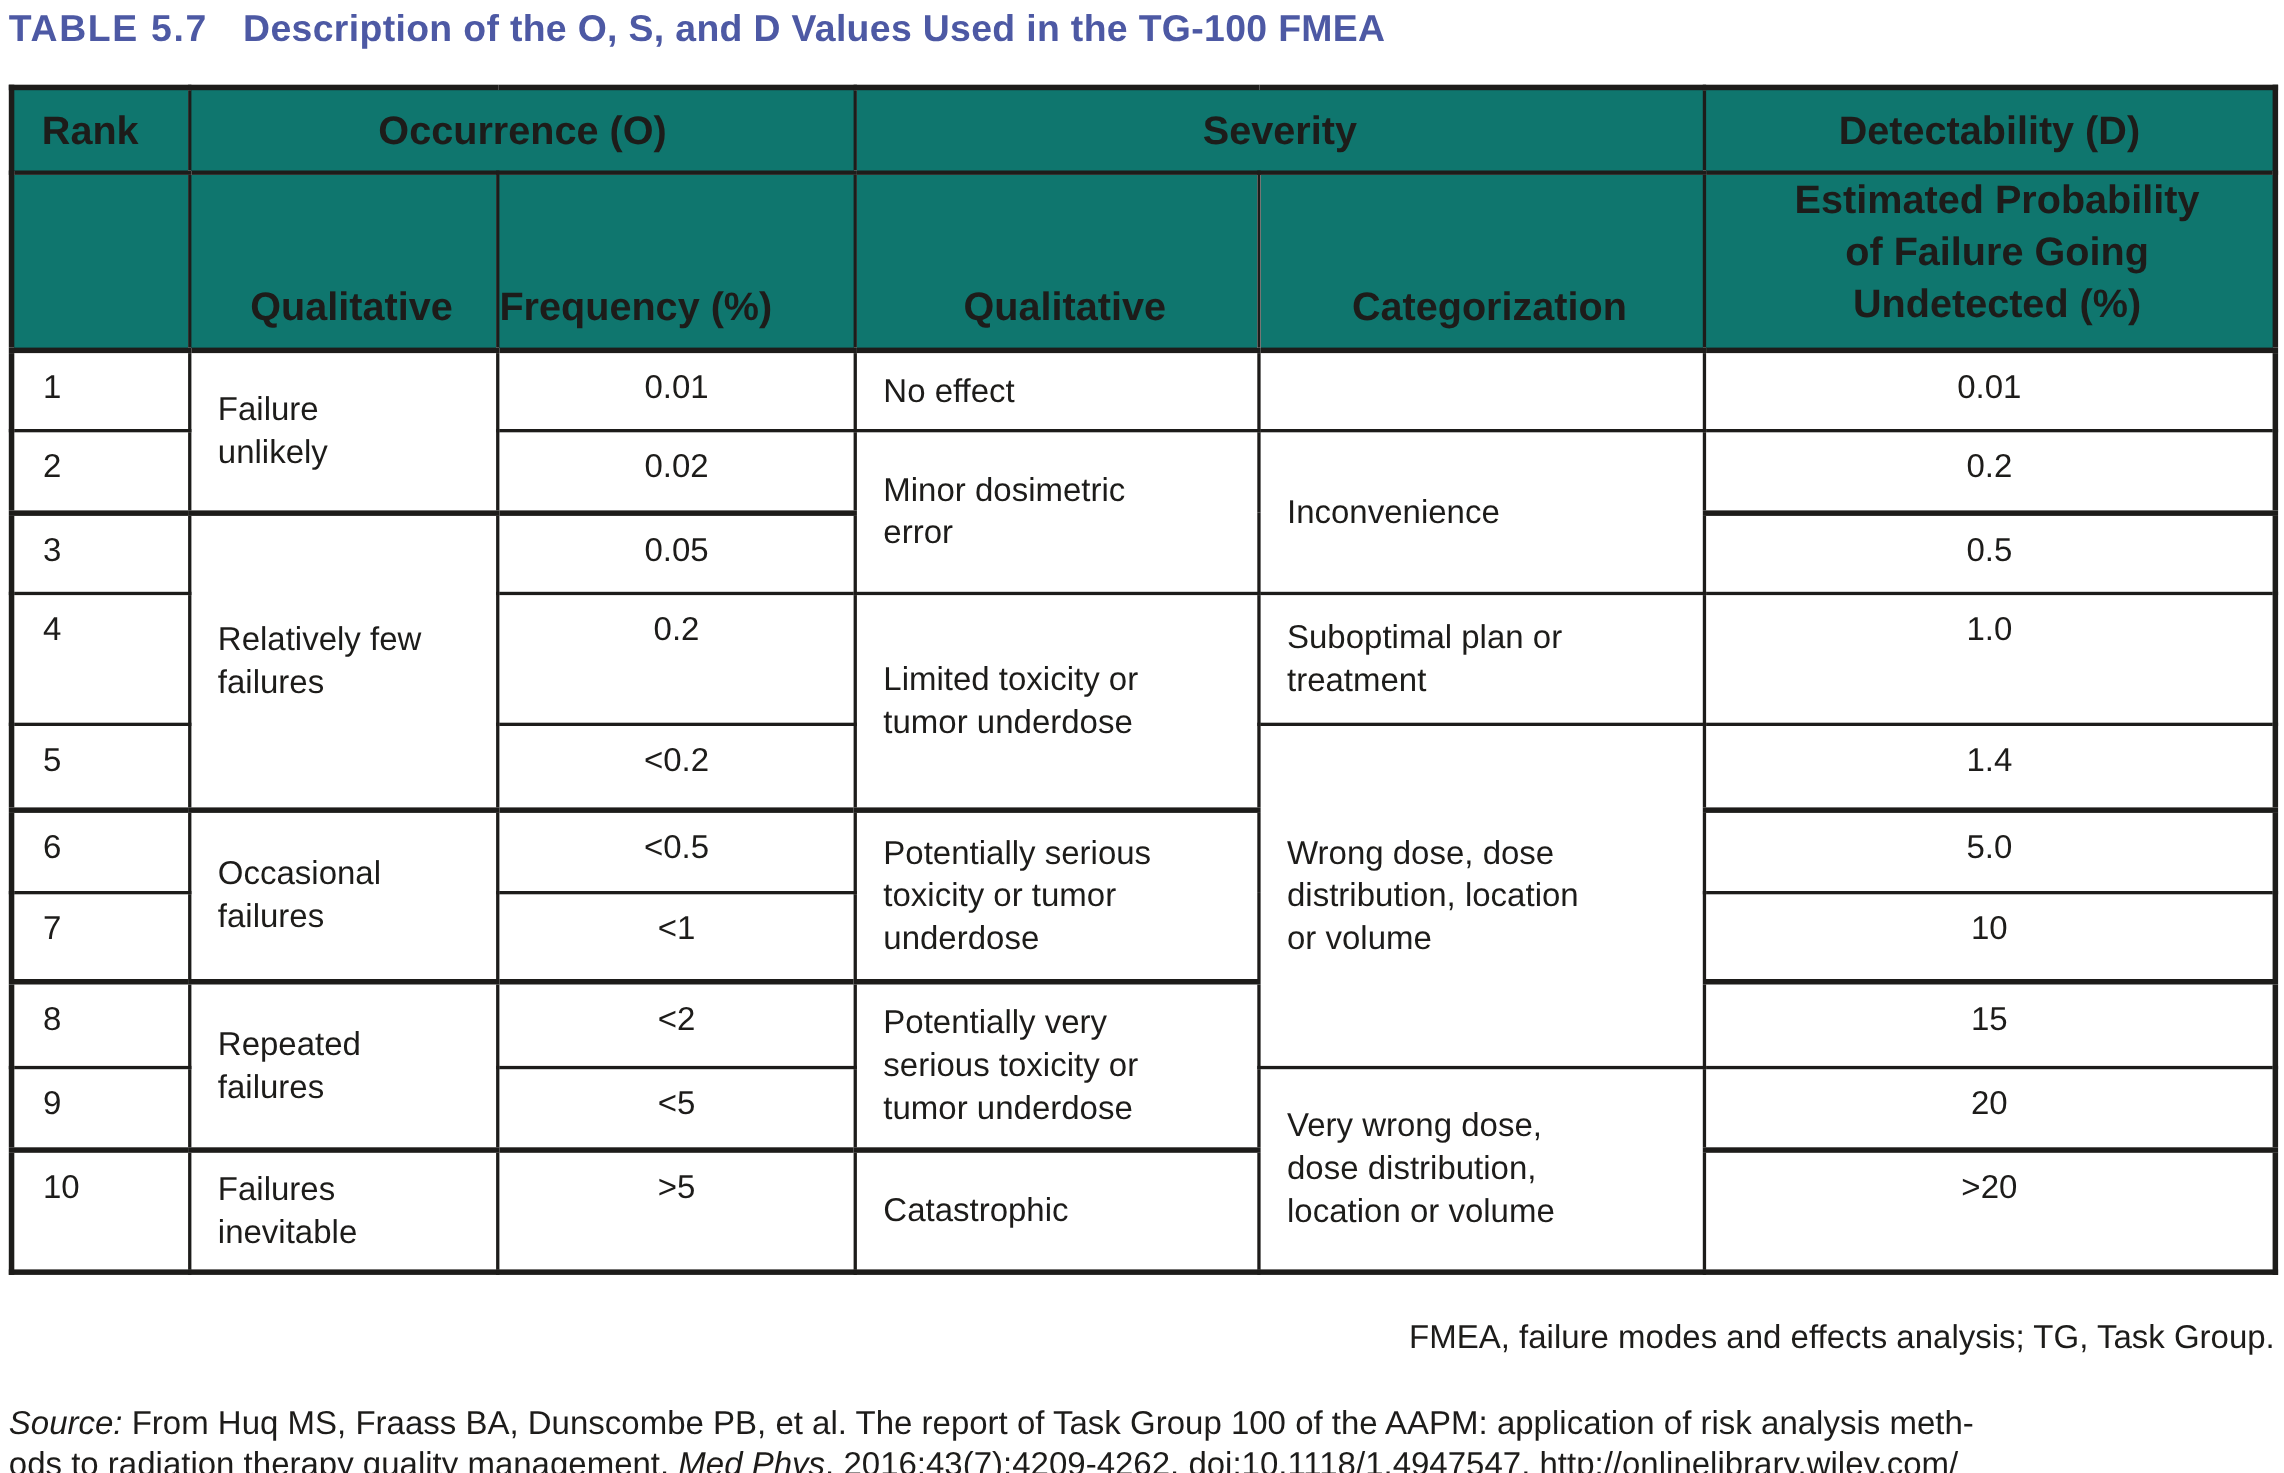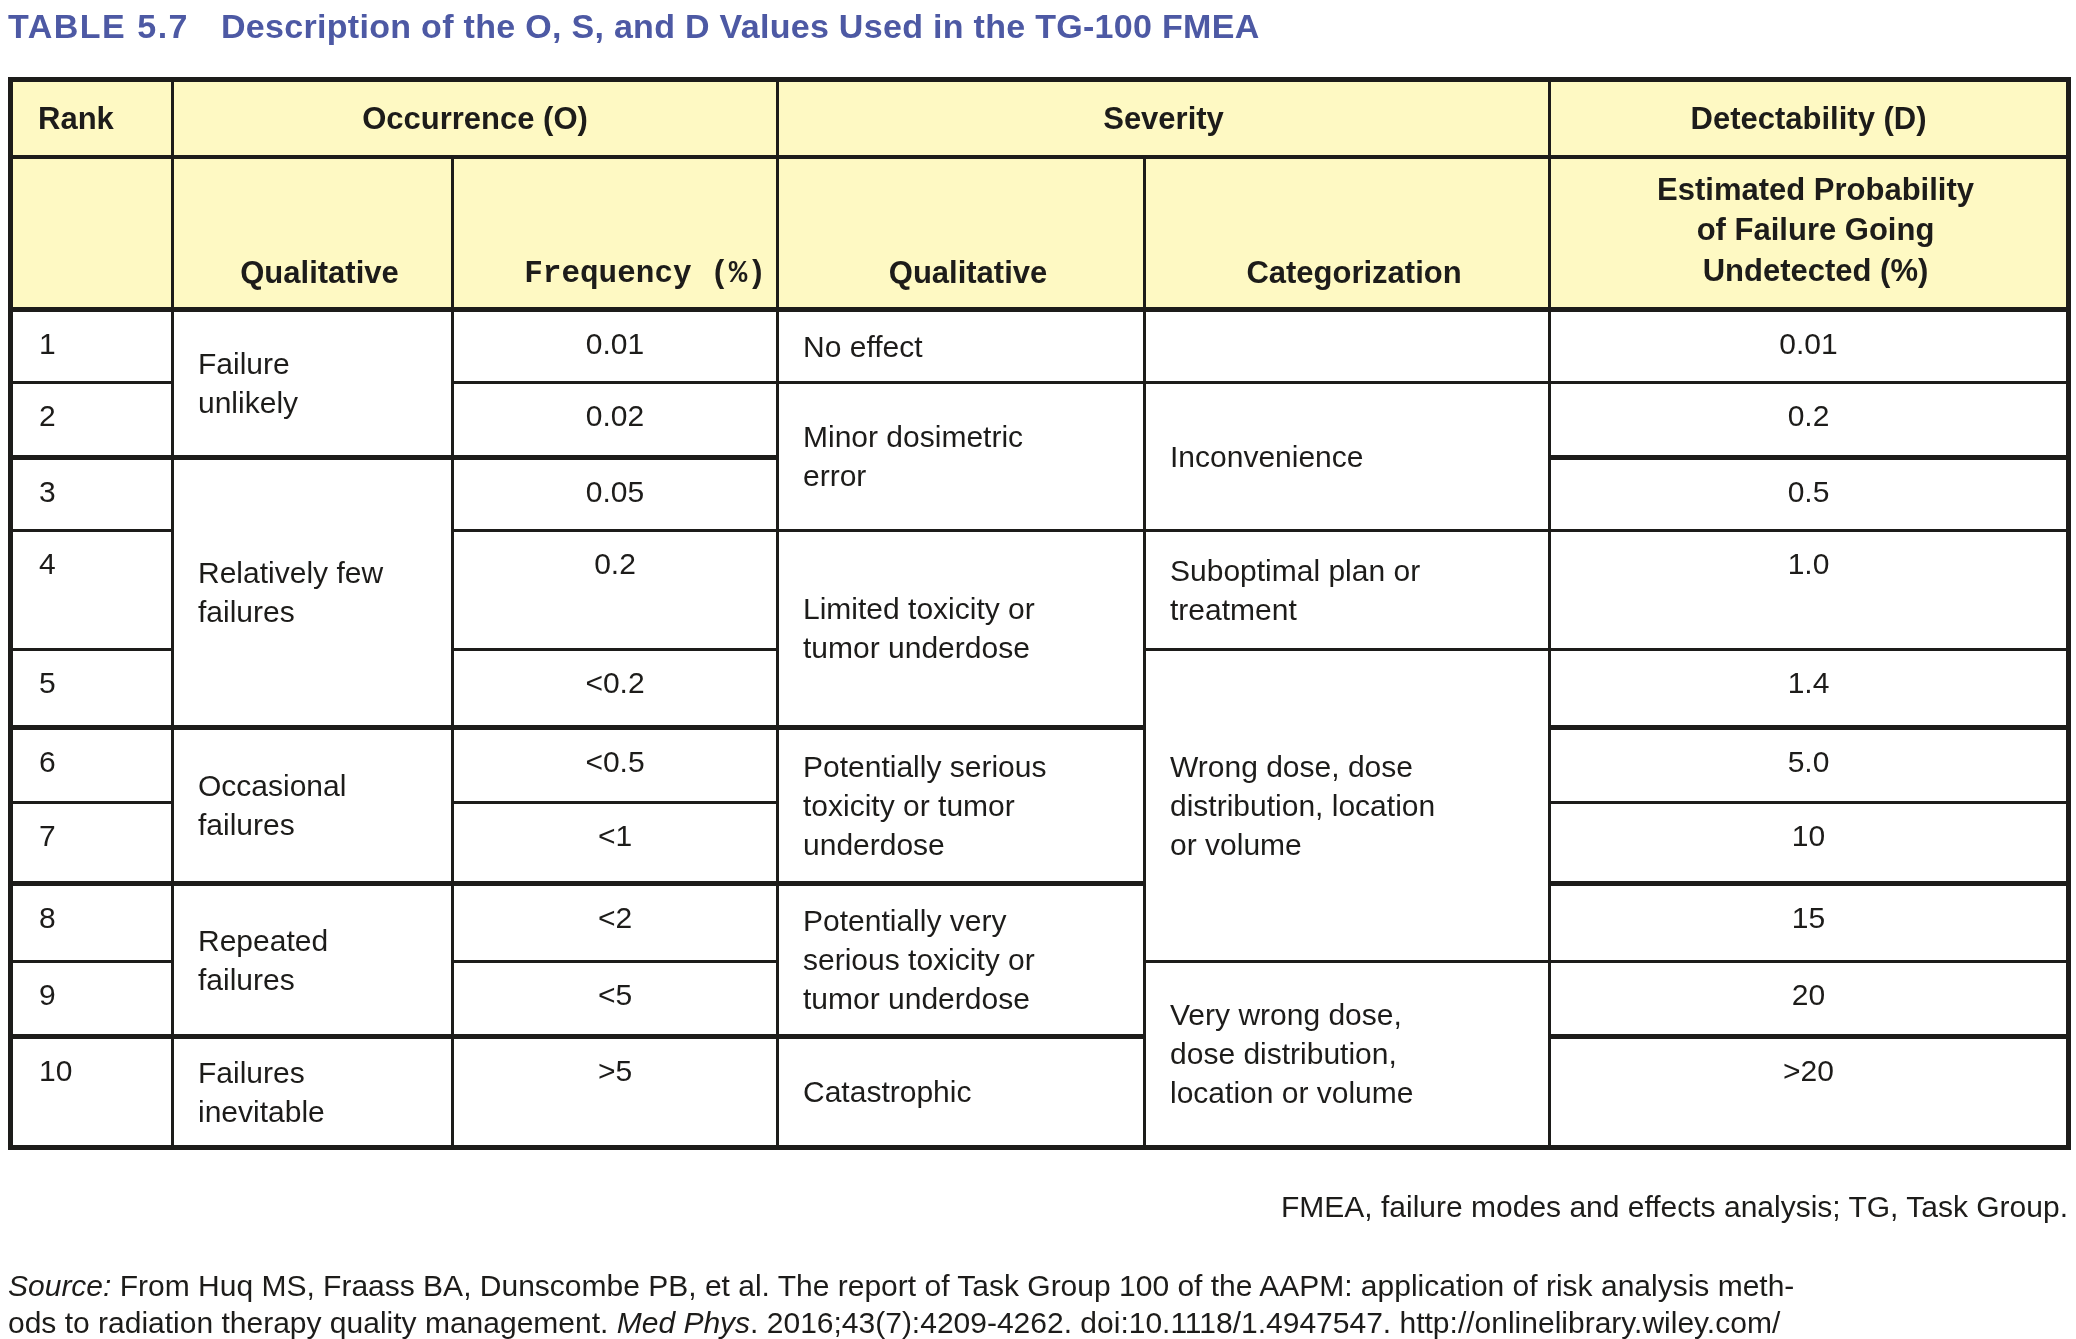--- a/index.html
+++ b/index.html
@@ -33,44 +33,43 @@
     width: 2058px;
     border: 5px solid #1d1c1a;
   }
   .fmea th, .fmea td {
     border: 3px solid #1d1c1a;
     box-sizing: border-box;
     overflow: hidden;
   }
   
   .fmea thead th {
-    background: #fef9c3;
-    font-size: 31px;
+    background: #0f766e;
+    font-size: 36px;
     font-weight: 700;
     color: #1d1c1a;
   }
   .fmea tr.hrow1 th {
     vertical-align: middle;
     text-align: center;
     border-bottom-width: 4px;
   }
   .fmea tr.hrow1 th.h-rank {
     text-align: left;
     padding-left: 25px;
   }
   .fmea tr.hrow2 th {
     vertical-align: bottom;
     text-align: center;
     padding: 0 10px 16px 24px;
     border-bottom-width: 5px;
   }
   .fmea tr.hrow2 th.h-center {
-    text-align: right;
+    text-align: left;
     padding-left: 0;
-    font-family: Liberation Mono, monospace;
   }
   .fmea tr.hrow2 th.h-pre {
     white-space: pre-line;
     line-height: 1.3;
   }
   
   .fmea tbody td {
     background: #ffffff;
     font-size: 30px;
     line-height: 1.3;

